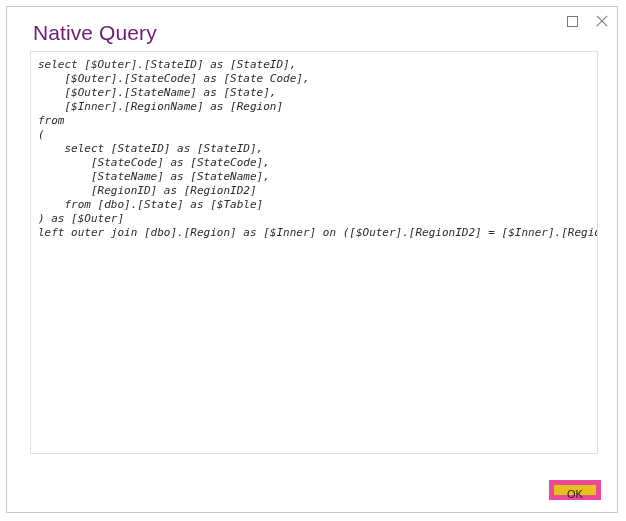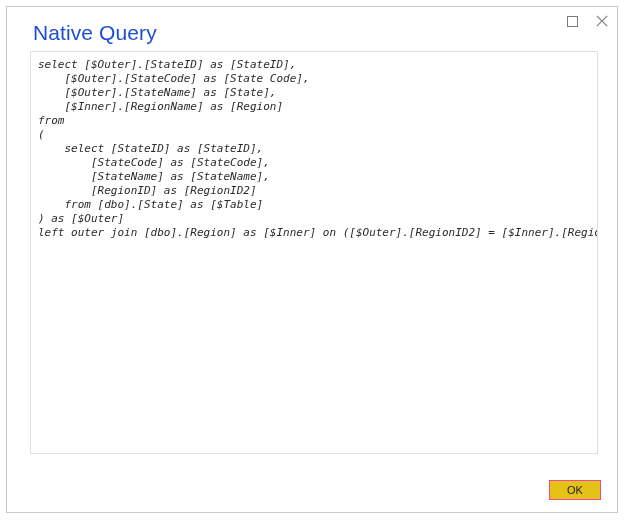--- a/index.html
+++ b/index.html
@@ -44,21 +44,21 @@
   }
   .win-btn svg { display: block; }
 
   
   .title {
     position: absolute;
     left: 26px;
     top: 14px;
     font-size: 21px;
     font-weight: 400;
-    color: #1d4ed8;
+    color: #701a75;
     letter-spacing: 0.1px;
     white-space: nowrap;
   }
 
   
   .query-box {
     position: absolute;
     left: 23px;
     top: 44px;
     width: 568px;
@@ -97,21 +97,21 @@
     height: 52px;
     background: #ffffff;
   }
   .ok-button {
     position: absolute;
     right: 16px;
     top: 20px;
     width: 52px;
     height: 20px;
     background: #e5c217;
-    border: 1px solid #ec4899;
+    border: 5px solid #ec4899;
     box-sizing: border-box;
     font-family: "Liberation Sans", sans-serif;
     font-size: 11px;
     color: #1a1a1a;
     line-height: 18px;
     text-align: center;
     cursor: default;
     padding: 0;
   }
 </style>

